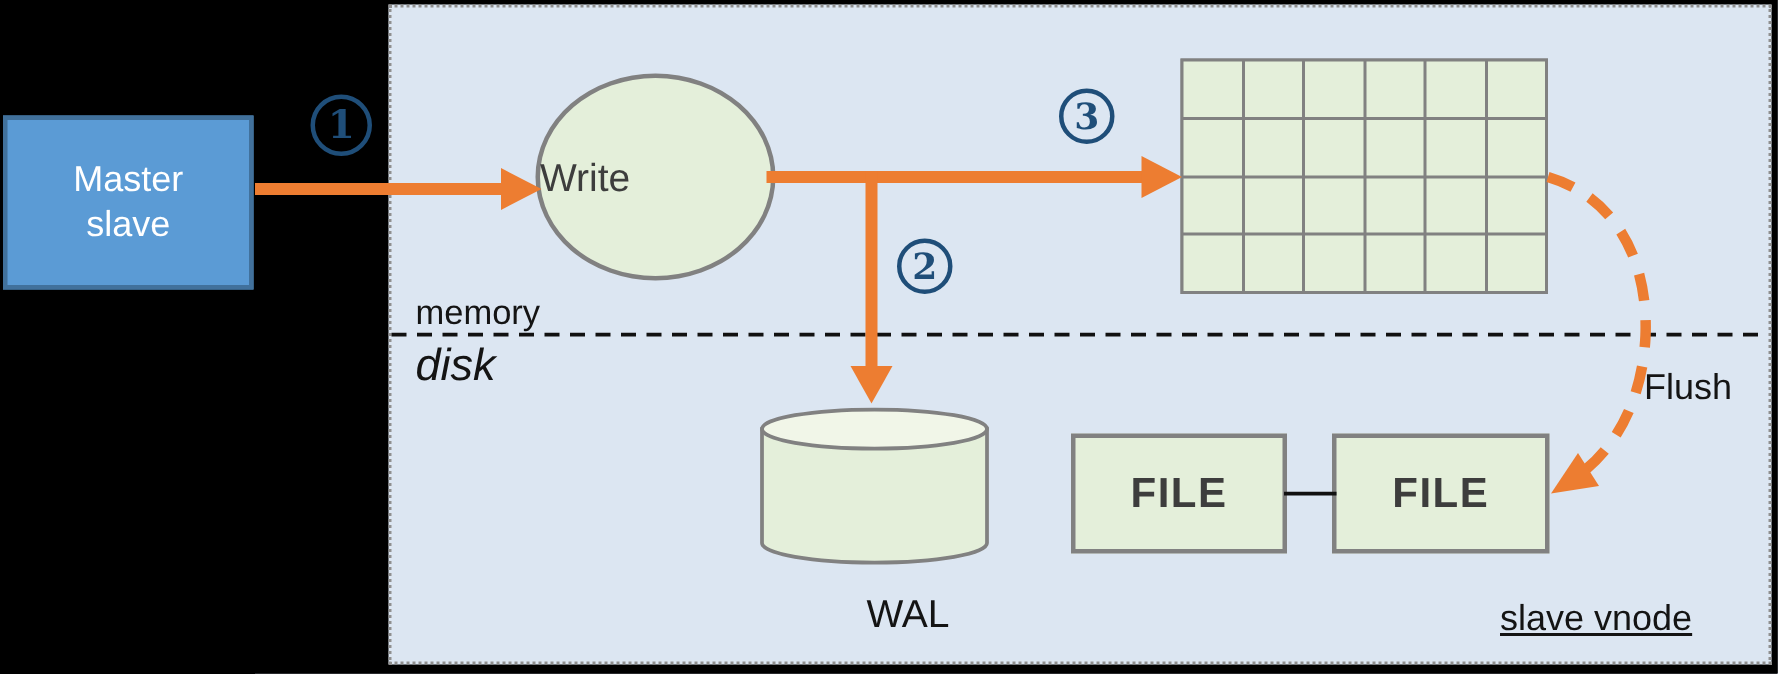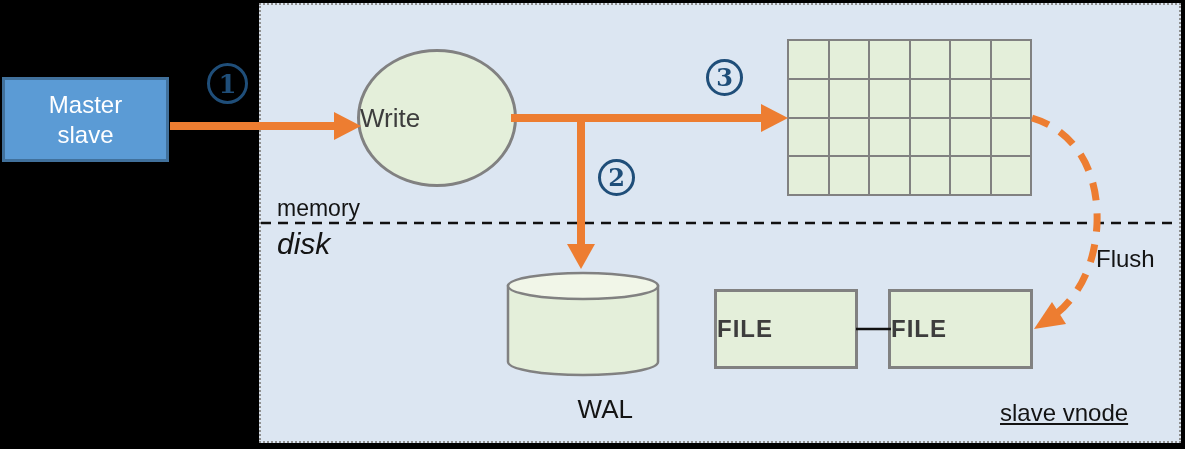--- a/index.html
+++ b/index.html
@@ -20,42 +20,42 @@
   html,body{background:var(--background);}
   body{font-family:"Liberation Sans",sans-serif;}
   .stage{
     position:relative;width:1185px;height:449px;background:var(--background);overflow:hidden;
   }
   .panel{
     position:absolute;left:259px;top:3px;width:922px;height:440px;
     background:var(--panel-fill);border:2px dotted var(--panel-border);
   }
   .master-box{
-    position:absolute;left:2px;top:77px;width:167px;height:85px;
+    position:absolute;left:2px;top:77px;width:167px;height:116px;
     background:var(--blue-fill);border:3px solid var(--blue-border);
     display:flex;flex-direction:column;align-items:center;justify-content:center;
     color:#ffffff;font-size:24px;line-height:30px;z-index:2;
   }
   .write-ellipse{
     position:absolute;left:357px;top:49px;width:160px;height:138px;
     background:var(--green-fill);border:3px solid var(--shape-border);border-radius:50%;
     display:flex;align-items:center;justify-content:flex-start;
     color:var(--text-dark);font-size:26px;z-index:2;
   }
   .memtable-grid{
     position:absolute;left:787px;top:39px;width:245px;height:157px;
     display:grid;gap:2px;background:var(--shape-border);
     border:2px solid var(--shape-border);z-index:2;
   }
   .grid-cell{background:var(--green-fill);}
   .file-box{
     position:absolute;top:289px;width:144px;height:80px;
     background:var(--green-fill);border:3px solid var(--shape-border);
-    display:flex;align-items:center;justify-content:flex-start;
-    color:var(--text-dark);font-size:24px;font-weight:600;letter-spacing:1px;z-index:2;
+    display:flex;align-items:center;justify-content:center;
+    color:var(--text-dark);font-size:28px;font-weight:600;letter-spacing:1px;z-index:2;
   }
   .file-box.one{left:714px;}
   .file-box.two{left:888px;width:145px;}
   .wal-svg{position:absolute;left:506px;top:271px;z-index:2;}
   .cyl-body{fill:var(--green-fill);stroke:var(--shape-border);stroke-width:2.5;}
   .cyl-top{fill:var(--green-fill-light);stroke:var(--shape-border);stroke-width:2.5;}
   .label{position:absolute;color:var(--text-black);z-index:3;}
   .label.memory{left:277px;top:195px;font-size:23px;}
   .label.disk{left:277px;top:227px;font-size:30px;font-style:italic;}
   .label.wal{left:533px;top:394px;width:100px;text-align:right;font-size:26px;}

